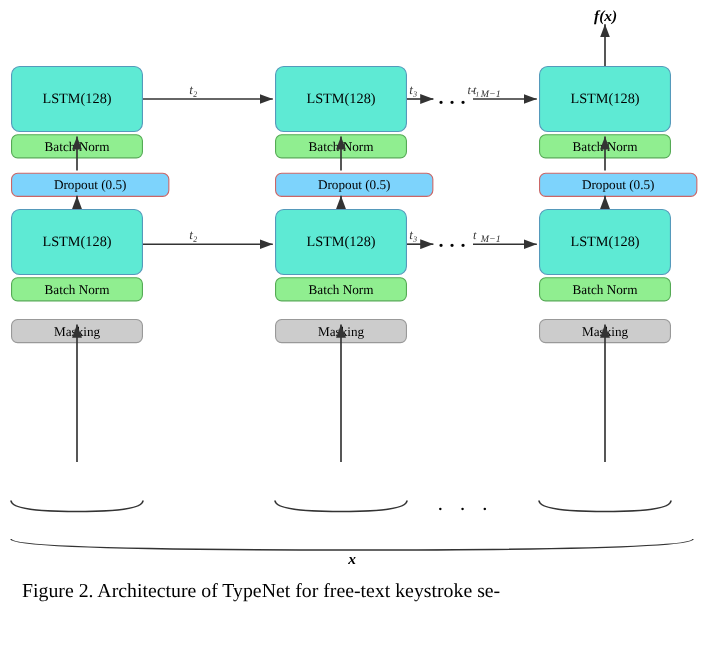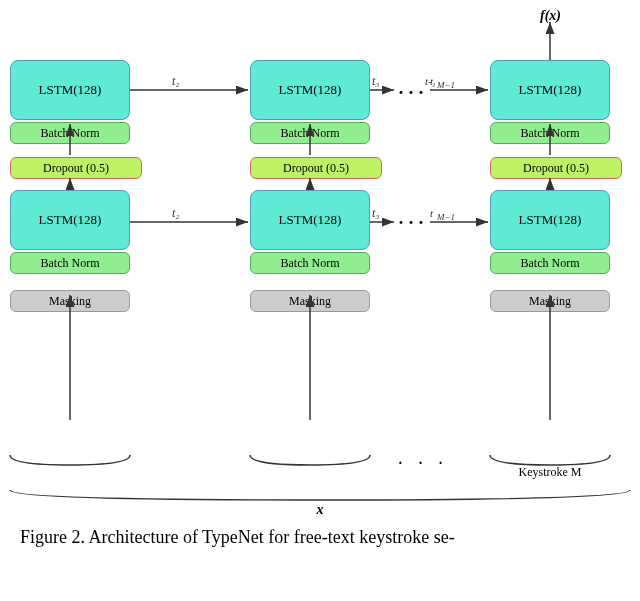--- a/index.html
+++ b/index.html
@@ -35,23 +35,23 @@
       width: 120px;
       height: 22px;
       border-radius: 6px;
       font-size: 12px;
       display: flex;
       align-items: center;
       justify-content: center;
       margin-top: 2px;
     }
     .dropout-block {
-      background: #bef264;
+      background: #7dd3fc;
       border: 1.5px solid #cc6666;
-      width: 132px;
+      width: 144px;
       height: 22px;
       border-radius: 6px;
       font-size: 12px;
       display: flex;
       align-items: center;
       justify-content: center;
       margin-top: 2px;
     }
     .masking-block {
       background: #cccccc;
@@ -257,23 +257,20 @@
 
     <path d="M 10,455 Q 10,465 70,465 Q 130,465 130,455" stroke="#333" stroke-width="1.5" fill="none"></path>
 
     <path d="M 250,455 Q 250,465 310,465 Q 370,465 370,455" stroke="#333" stroke-width="1.5" fill="none"></path>
 
     <path d="M 490,455 Q 490,465 550,465 Q 610,465 610,455" stroke="#333" stroke-width="1.5" fill="none"></path>
 
     <path d="M 10,490 Q 10,500 320,500 Q 630,500 630,490" stroke="#333" stroke-width="1.5" fill="none"></path>
   </svg>
 
-  <div class="keystroke-label" style="left:490px; top:465px; width:120px;">
-    <span>Keystroke M</span>
-  </div>
 
   <div class="x-label" style="left:290px; top:502px; width:60px;"><b><i>x</i></b></div>
 
 </div>
 
 <div class="caption">
   <span>Figure 2. Architecture of TypeNet for free-text keystroke se-</span>
 </div>
 
 </body></html>

